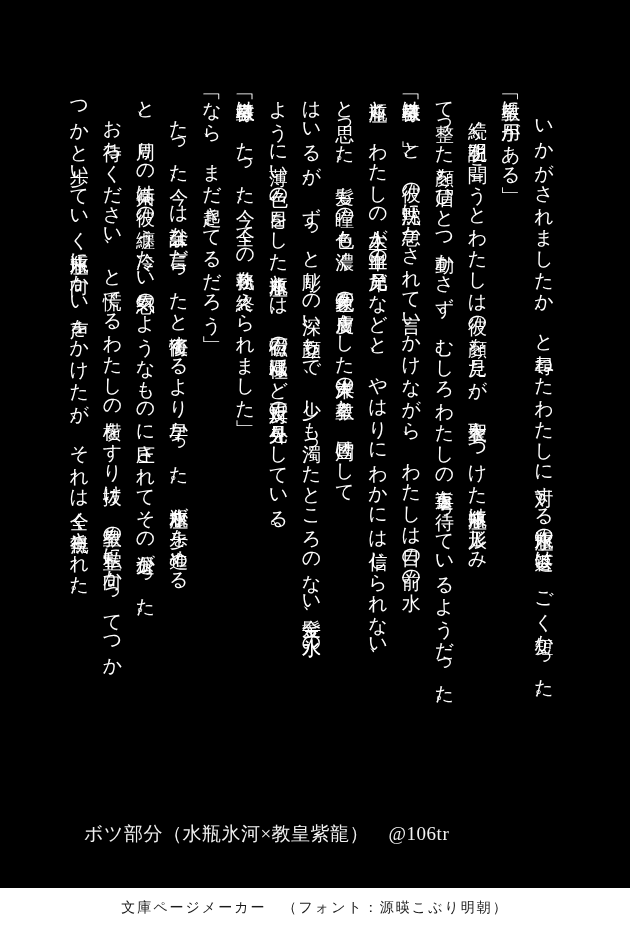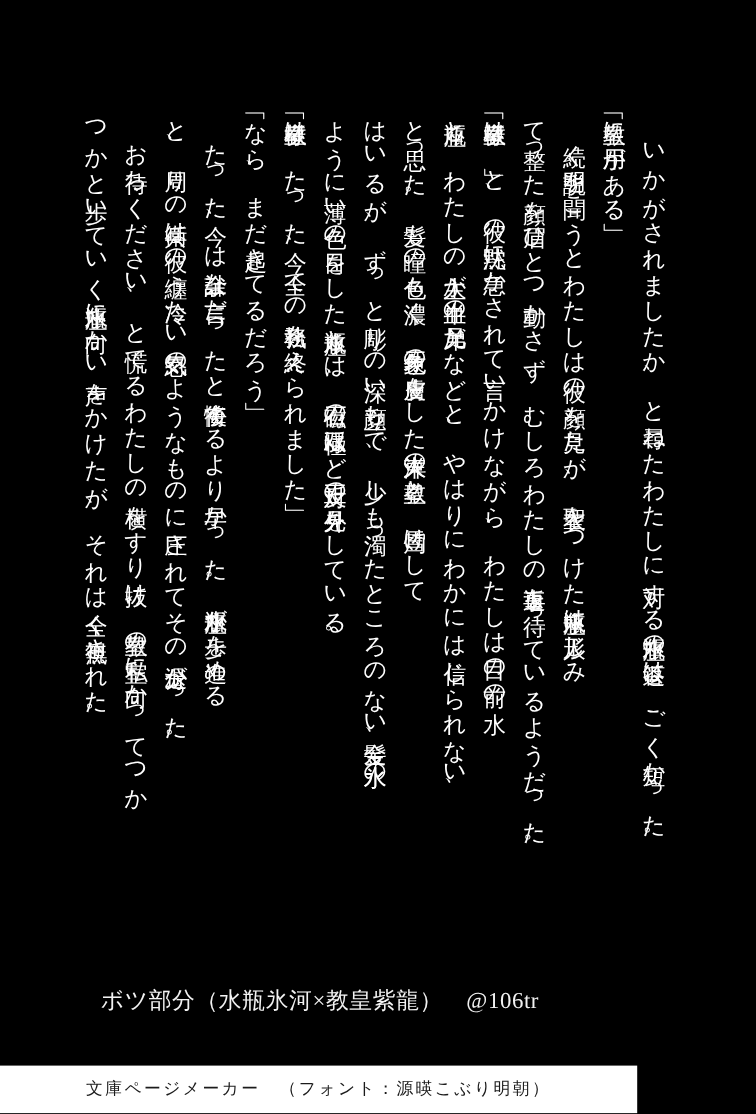--- a/index.html
+++ b/index.html
@@ -39,21 +39,21 @@
     color: #f2f2f2;
     font-size: 19px;
     letter-spacing: 0.5px;
     white-space: nowrap;
     text-align: right;
   }
   .footer-bar {
     position: absolute;
     left: 0;
     bottom: 0;
-    width: 531px;
+    width: 630px;
     height: 40px;
     background: #ffffff;
     display: flex;
     align-items: center;
     justify-content: center;
   }
   .footer-label {
     color: #1b1b1b;
     font-size: 14px;
     letter-spacing: 2px;

